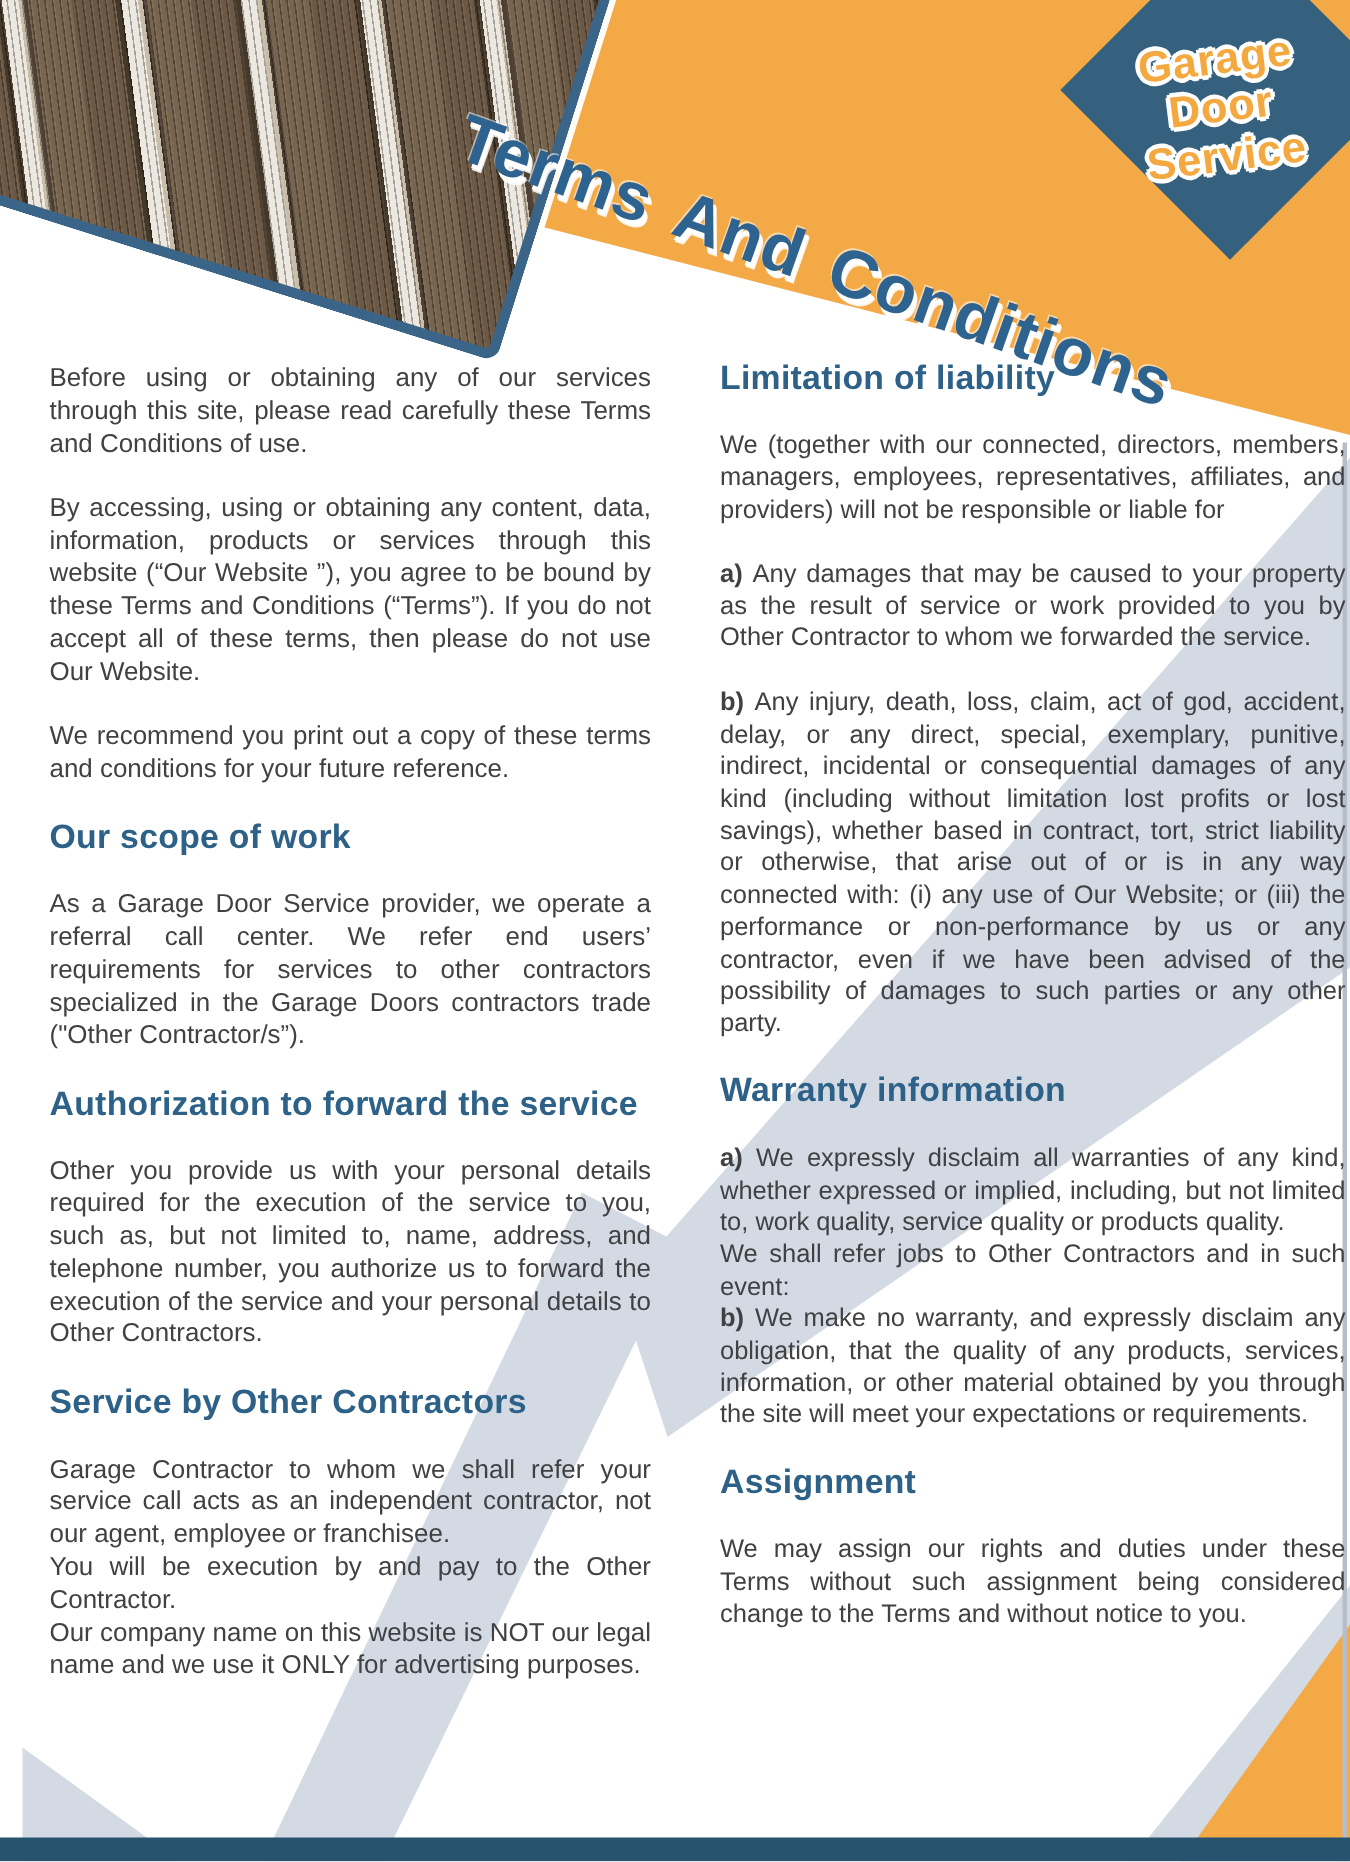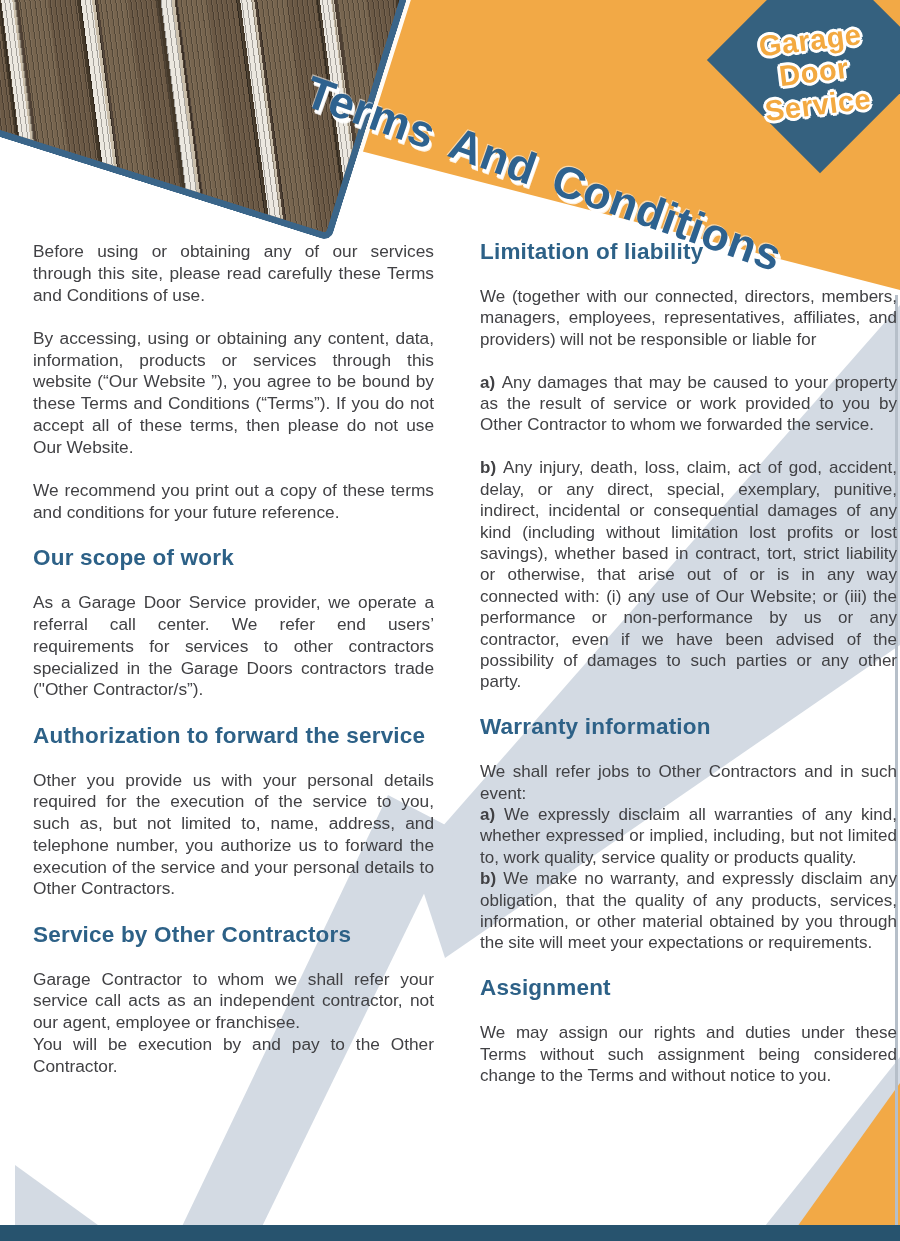--- a/index.html
+++ b/index.html
@@ -102,29 +102,30 @@
       <p class="body-p">Before using or obtaining any of our services through this site, please read carefully these Terms and Conditions of use.</p>
       <p class="body-p">By accessing, using or obtaining any content, data, information, products or services through this website (“Our Website ”), you agree to be bound by these Terms and Conditions (“Terms”). If you do not accept all of these terms, then please do not use Our Website.</p>
       <p class="body-p">We recommend you print out a copy of these terms and conditions for your future reference.</p>
       <h2 class="sec-heading">Our scope of work</h2>
       <p class="body-p">As a Garage Door Service provider, we operate a referral call center. We refer end users’ requirements for services to other contractors specialized in the Garage Doors contractors trade ("Other Contractor/s”).</p>
       <h2 class="sec-heading">Authorization to forward the service</h2>
       <p class="body-p">Other you provide us with your personal details required for the execution of the service to you, such as, but not limited to, name, address, and telephone number, you authorize us to forward the execution of the service and your personal details to Other Contractors.</p>
       <h2 class="sec-heading">Service by Other Contractors</h2>
       <p class="body-p flow">Garage Contractor to whom we shall refer your service call acts as an independent contractor, not our agent, employee or franchisee.</p>
       <p class="body-p flow">You will be execution by and pay to the Other Contractor.</p>
+      <p class="body-p">Our company name on this website is NOT our legal name and we use it ONLY for advertising purposes.</p>
     </div>
   <div class="col col-right" id="col-right">
       <h2 class="sec-heading">Limitation of liability</h2>
       <p class="body-p">We (together with our connected, directors, members, managers, employees, representatives, affiliates, and providers) will not be responsible or liable for</p>
       <p class="body-p"><strong>a) </strong>Any damages that may be caused to your property as the result of service or work provided to you by Other Contractor to whom we forwarded the service.</p>
       <p class="body-p"><strong>b) </strong>Any injury, death, loss, claim, act of god, accident, delay, or any direct, special, exemplary, punitive, indirect, incidental or consequential damages of any kind (including without limitation lost profits or lost savings), whether based in contract, tort, strict liability or otherwise, that arise out of or is in any way connected with: (i) any use of Our Website; or (iii) the performance or non-performance by us or any contractor, even if we have been advised of the possibility of damages to such parties or any other party.</p>
       <h2 class="sec-heading">Warranty information</h2>
+      <p class="body-p flow"><strong>a) </strong>We expressly disclaim all warranties of any kind, whether expressed or implied, including, but not limited to, work quality, service quality or products quality.</p>
       <p class="body-p flow">We shall refer jobs to Other Contractors and in such event:</p>
-      <p class="body-p flow"><strong>a) </strong>We expressly disclaim all warranties of any kind, whether expressed or implied, including, but not limited to, work quality, service quality or products quality.</p>
       <p class="body-p"><strong>b) </strong>We make no warranty, and expressly disclaim any obligation, that the quality of any products, services, information, or other material obtained by you through the site will meet your expectations or requirements.</p>
       <h2 class="sec-heading">Assignment</h2>
       <p class="body-p">We may assign our rights and duties under these Terms without such assignment being considered change to the Terms and without notice to you.</p>
     </div>
 
   <div class="edge-line"></div>
   <div class="footer-bar"></div>
 
 </div>
 

